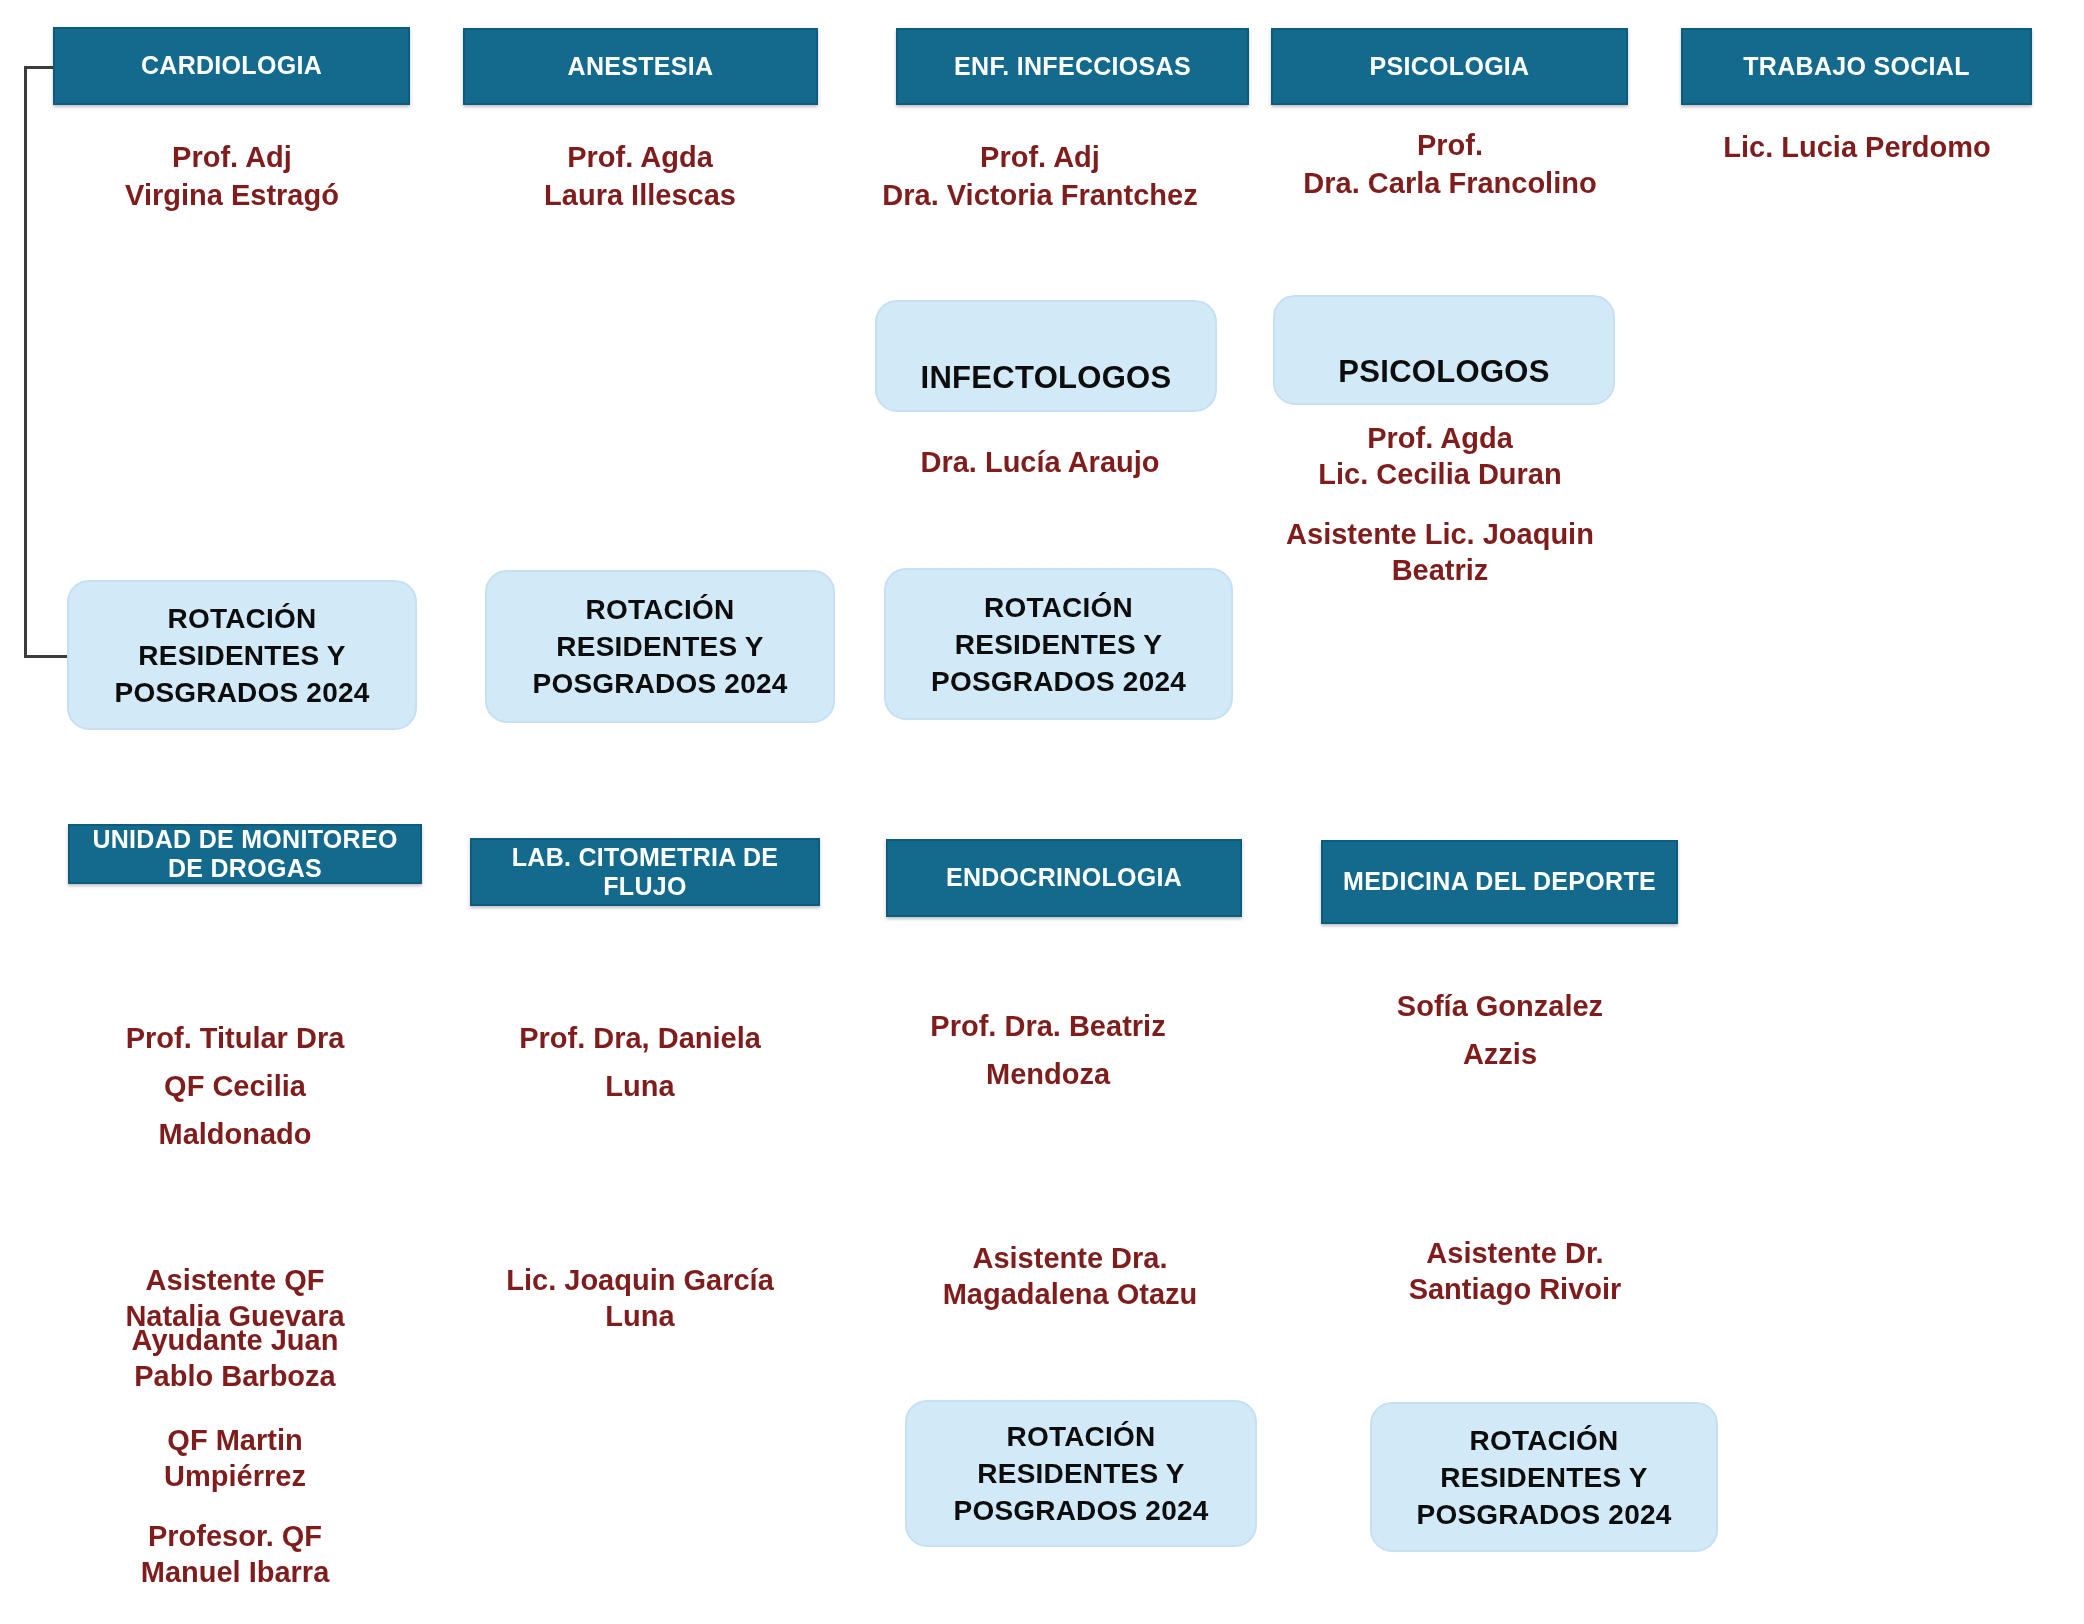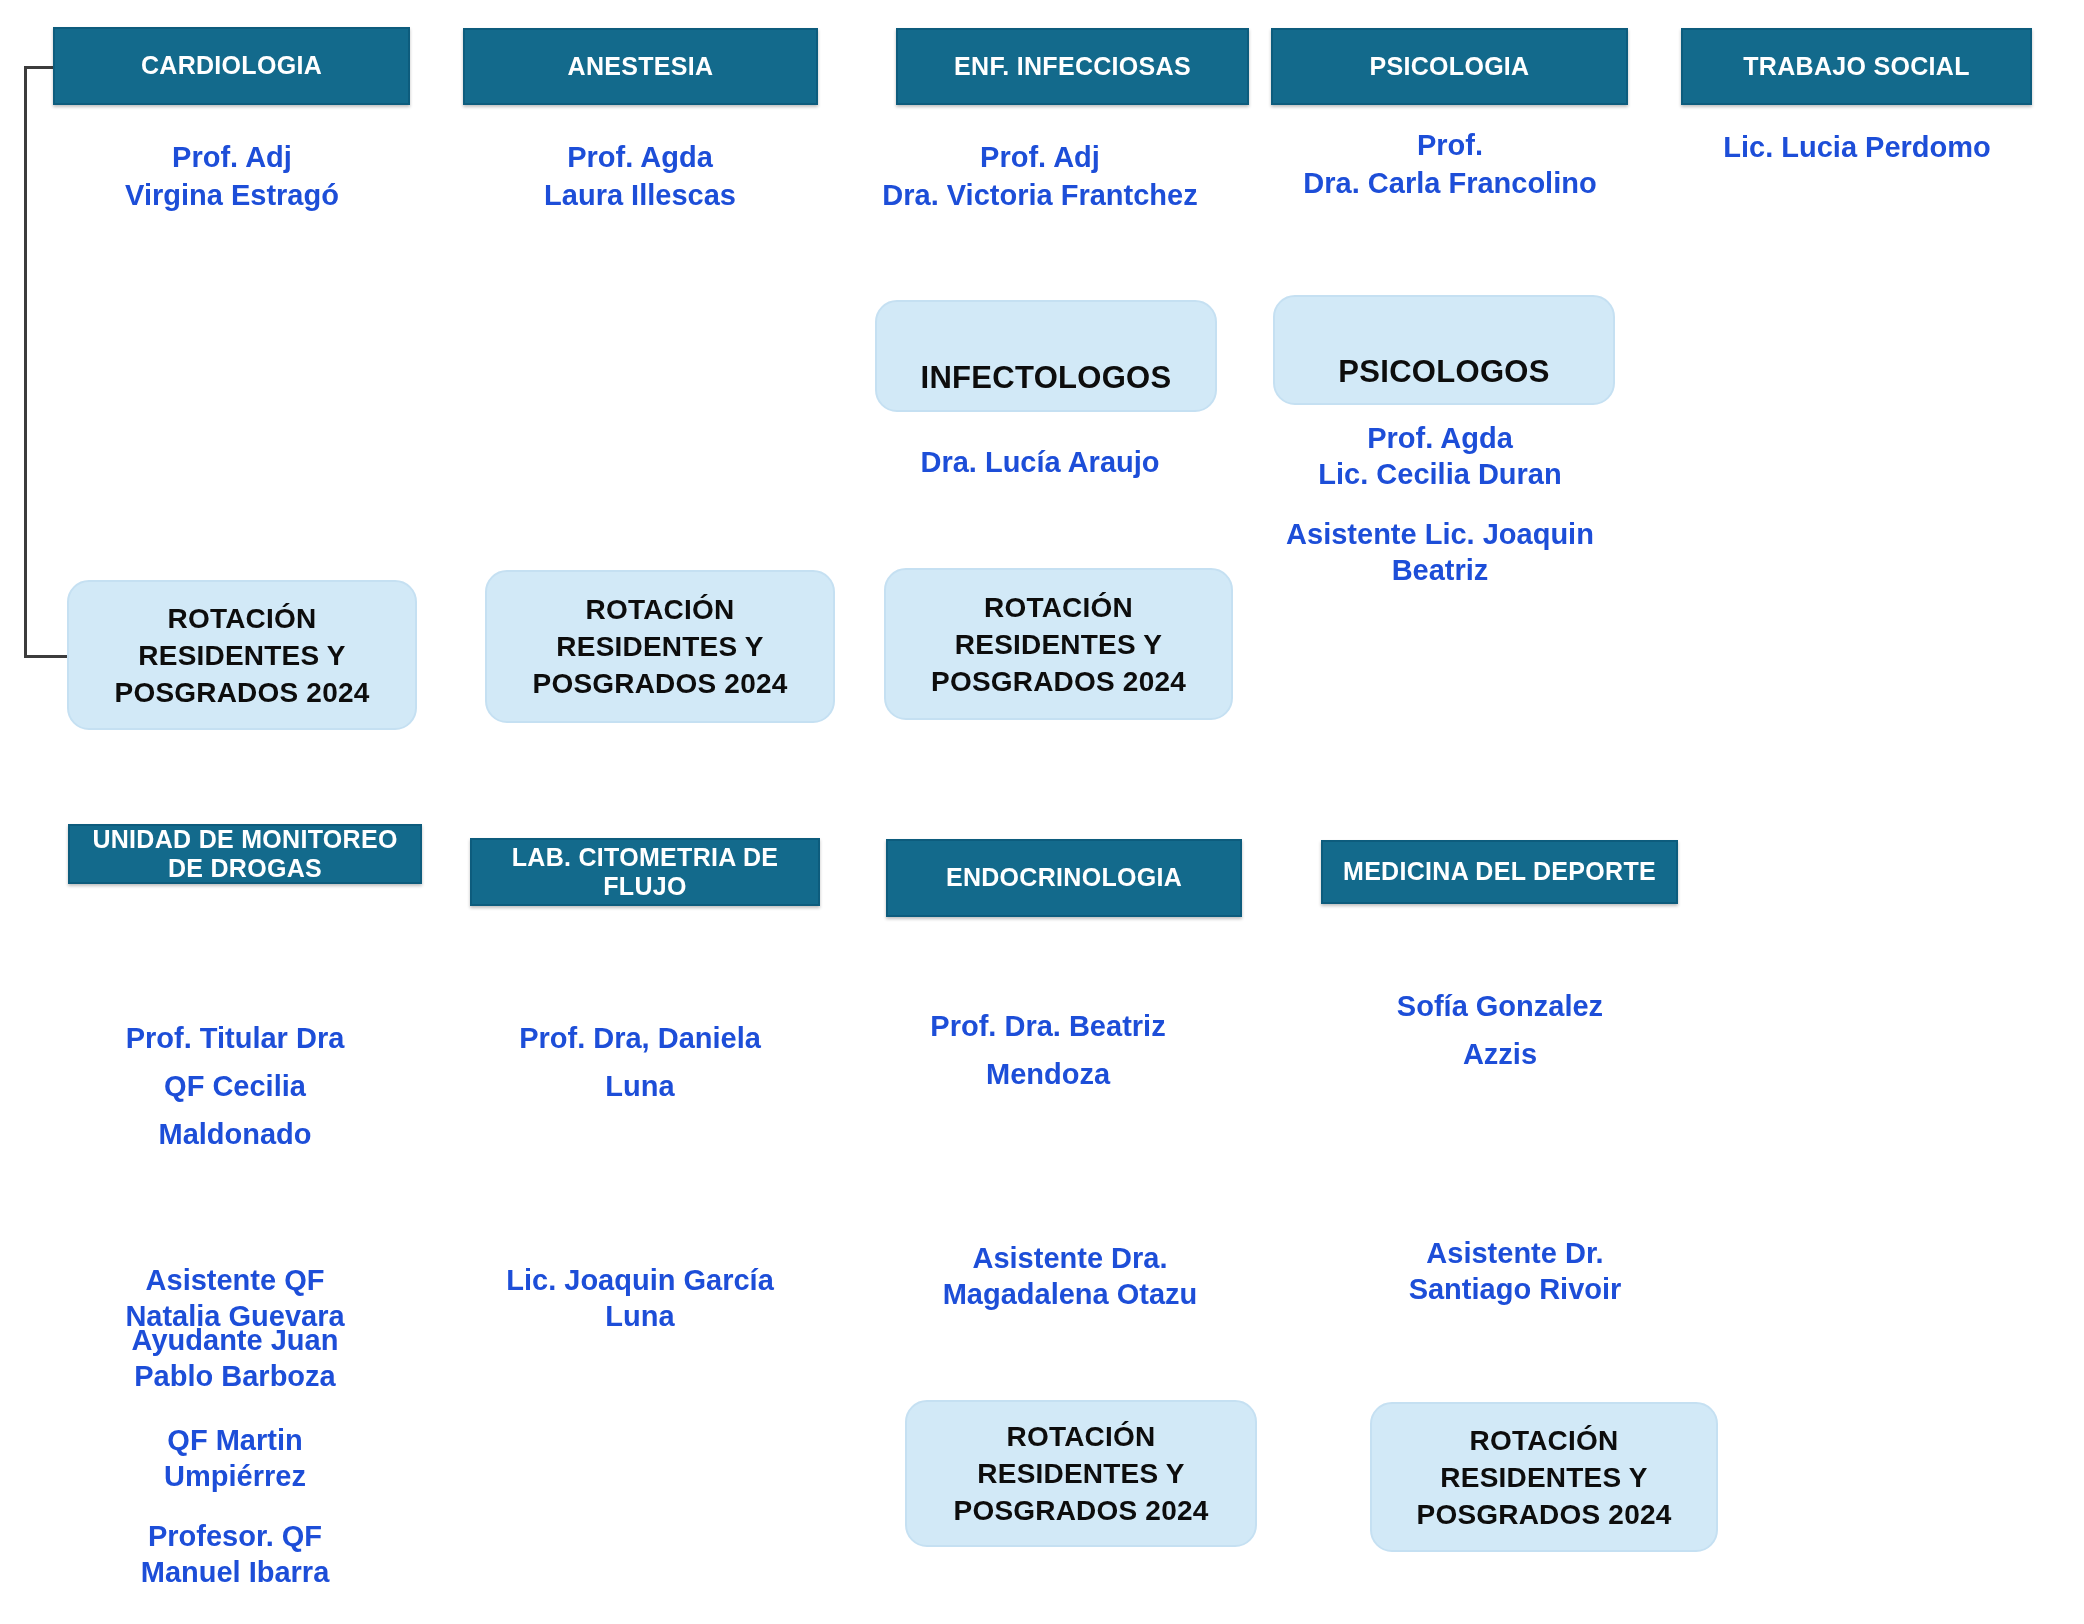--- a/index.html
+++ b/index.html
@@ -36,21 +36,21 @@
     text-align:center;
     color:#0d0d0d;
     font-weight:bold;
   }
   .group-title{font-size:31px;letter-spacing:0.3px;margin-top:44px;}
   .rot div{font-size:28px;line-height:37px;letter-spacing:0.2px;}
   .name{
     position:absolute;
     text-align:center;
     font-weight:bold;
-    color:#1d4ed8;
+    color:#7f1d1d;
     font-size:29px;
   }
   .lh38 div{line-height:38px;}
   .lh48 div{line-height:48px;}
   .lh36 div{line-height:36px;}
   .conn{position:absolute;background:#3c3c3c;}
 </style>
 </head>
 <body>
 
@@ -139,21 +139,21 @@
   </div>
   <div class="dept" style="left:470px;top:838px;width:350px;height:68px">
     <div>
       <div>LAB. CITOMETRIA DE</div>
       <div>FLUJO</div>
     </div>
   </div>
   <div class="dept" style="left:886px;top:839px;width:356px;height:78px">
     <div>ENDOCRINOLOGIA</div>
   </div>
-  <div class="dept" style="left:1321px;top:840px;width:357px;height:64px">
+  <div class="dept" style="left:1321px;top:840px;width:357px;height:84px">
     <div>MEDICINA DEL DEPORTE</div>
   </div>
 
   <div class="name lh48" style="left:35px;top:1014px;width:400px">
     <div>Prof. Titular Dra</div>
     <div>QF Cecilia</div>
     <div>Maldonado</div>
   </div>
   <div class="name lh48" style="left:440px;top:1014px;width:400px">
     <div>Prof. Dra, Daniela</div>

